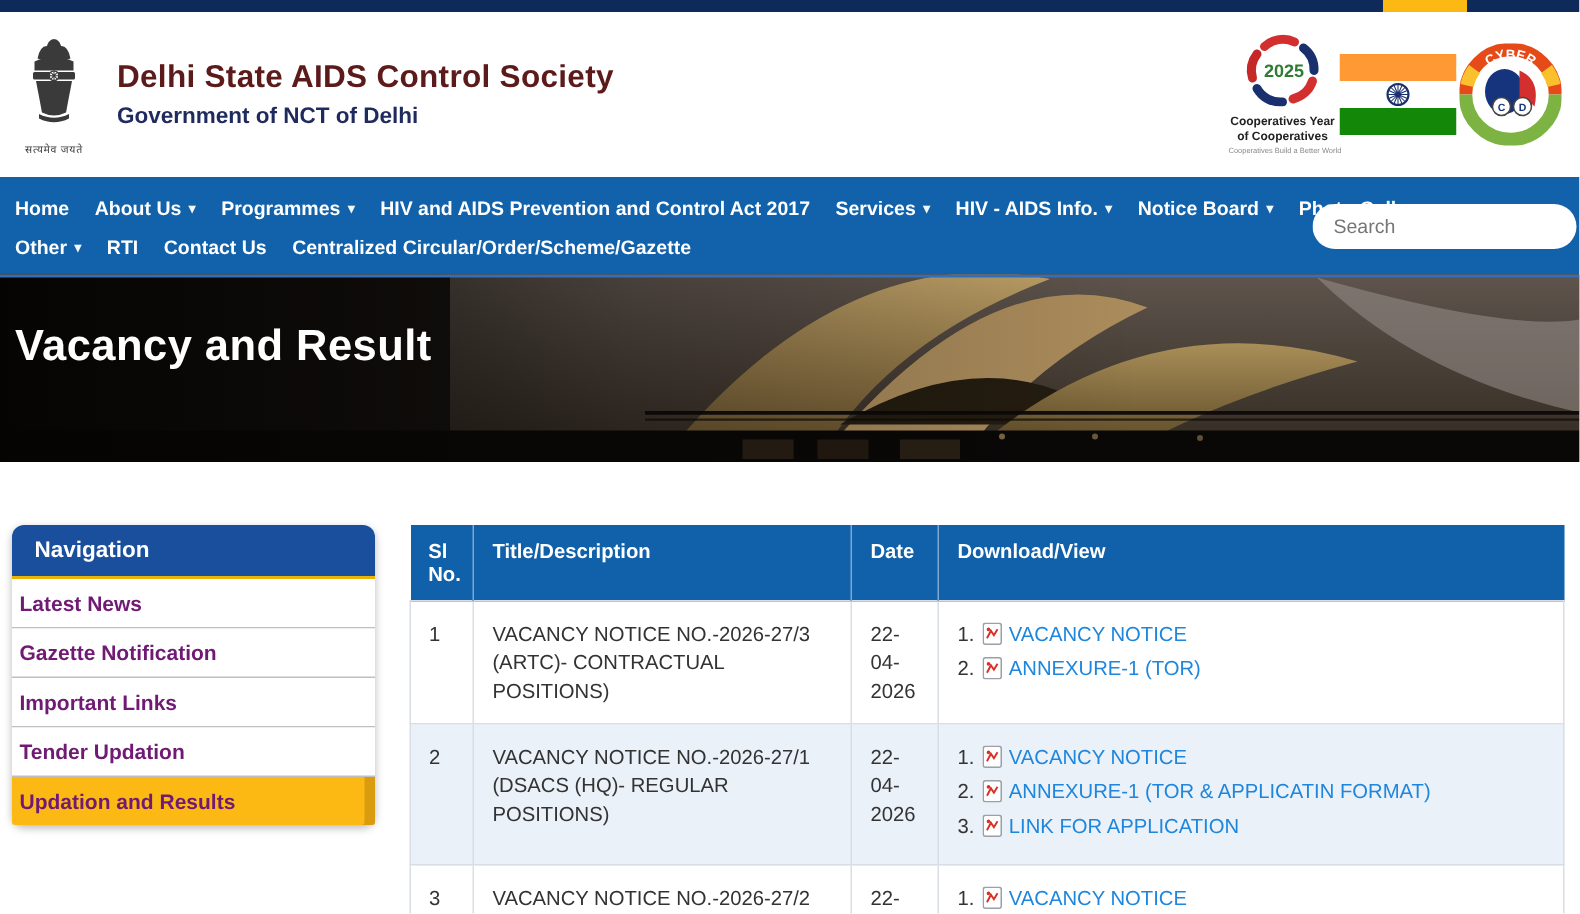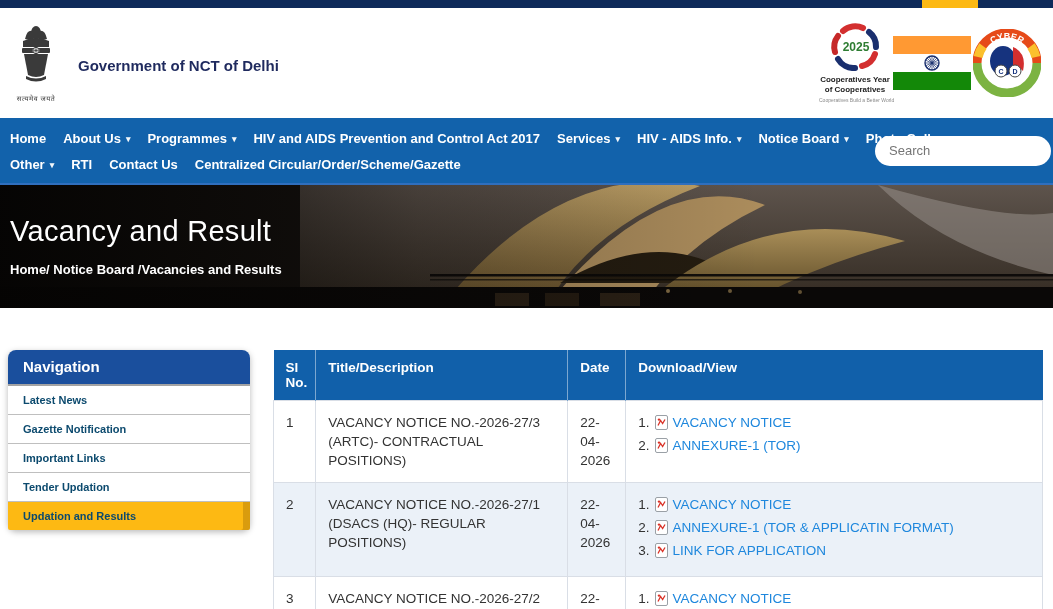--- a/index.html
+++ b/index.html
@@ -29,31 +29,31 @@
   .nav-link { color:#fff; font-size:13px; font-weight:bold; text-decoration:none; cursor:pointer; }
   .caret { font-size:9px; margin-left:5px; vertical-align:1px; opacity:.95; }
   .search-wrap { position:absolute; right:2px; top:50%; transform:translateY(-50%); }
   .search-pill { width:176px; height:30px; background:#c2410c; border-radius:16px; display:flex; align-items:flex-start; overflow:hidden; }
   .search-input { flex:1; border:0; outline:0; height:100%; padding:0 6px 0 14px; font-size:13px; color:#333;
                   font-family:"Liberation Sans",sans-serif; }
 
   
   .hero { height:125px; position:relative; overflow:hidden; background:#171310; }
   .hero svg.art { position:absolute; inset:0; }
-  .hero-title { position:absolute; left:10px; top:32px; color:#fff; font-size:29px; font-weight:normal; letter-spacing:.3px; }
+  .hero-title { position:absolute; left:10px; top:32px; color:#fff; font-size:29px; font-weight:bold; letter-spacing:.3px; }
   .breadcrumb { position:absolute; left:10px; top:79px; color:#fff; font-size:13px; font-weight:bold; cursor:pointer; }
 
   
   .content { display:flex; align-items:flex-start; gap:23px; padding:0 10px 0 8px; margin-top:42px; }
 
   
   .sidebar { width:242px; min-width:242px; border-radius:8px; box-shadow:0 2px 6px rgba(0,0,0,.28); background:#fff; }
   .sidebar-header { background:#1a4f9d; color:#fff; font-size:15px; font-weight:bold; padding:8px 15px 9px 15px;
-                    border-radius:8px 8px 0 0; border-bottom:2px solid #a3a3a3; }
-  .sidebar-item { padding:8px 15px; font-size:11px; font-weight:bold; color:#0c4a6e;
+                    border-radius:8px 8px 0 0; border-bottom:2px solid #eab308; }
+  .sidebar-item { padding:8px 5px; font-size:14px; font-weight:bold; color:#701a75;
                   border-bottom:1px solid #bfbfbf; cursor:pointer; background:#fff; }
   .sidebar-item:last-child { border-bottom:none; border-radius:0 0 2px 2px; }
   .sidebar-item.active { background:#fdb913; box-shadow:inset -7px 0 0 rgba(173,122,8,.45); }
 
   
   .table-wrap { flex:1; }
   table.vac { width:100%; border-collapse:collapse; font-size:13.5px; }
   table.vac thead th { background:#1160aa; color:#fff; text-align:left; vertical-align:top;
                        padding:10px 8px 10px 12px; font-size:13.5px; font-weight:bold;
                        border-right:1px solid rgba(255,255,255,.45); height:50px; }
@@ -94,20 +94,21 @@
           <circle cx="23" cy="27.5" r="3.4" fill="#fff"></circle>
           <circle cx="23" cy="27.5" r="3.2" fill="none" stroke="#3a3a3a" stroke-width="1"></circle>
           <path d="M23 24.6 V30.4 M20.2 27.5 H25.8 M21 25.4 L25 29.6 M25 25.4 L21 29.6" stroke="#3a3a3a" stroke-width="0.7"></path>
           <path d="M11 31 L35 31 L31 52 Q23 56 15 52 Z"></path>
           <path d="M13 53 Q23 58 33 53 L33 56 Q23 61 13 56 Z"></path>
         </g>
       </svg>
       <div class="emblem-caption">सत्यमेव जयते</div>
     </div>
     <div class="org-titles">
+      <div class="org-name">Delhi State AIDS Control Society</div>
       <div class="org-sub">Government of NCT of Delhi</div>
     </div>
 
     <div class="header-logos">
 
       <div class="coop-logo">
         <svg width="52" height="48" viewBox="0 0 52 48">
           <g fill="none" stroke-linecap="round">
             <path d="M14 8 A18 18 0 0 1 34 5" stroke="#d32f2f" stroke-width="6"></path>
             <path d="M40 9 A18 18 0 0 1 47 24" stroke="#1a2f6e" stroke-width="6"></path>
@@ -219,21 +220,20 @@
       <rect x="495" y="110" width="34" height="13" fill="#2a2015"></rect>
       <rect x="545" y="110" width="34" height="13" fill="#241b11"></rect>
       <rect x="600" y="110" width="40" height="13" fill="#2a2015"></rect>
       <circle cx="668" cy="108" r="2" fill="#c9a86a" opacity="0.6"></circle>
       <circle cx="730" cy="108" r="2" fill="#c9a86a" opacity="0.5"></circle>
       <circle cx="800" cy="109" r="2" fill="#c9a86a" opacity="0.45"></circle>
       <rect width="760" height="125" fill="url(#fadeL)"></rect>
       <rect width="1053" height="2" fill="#2f6fbe"></rect>
     </svg>
     <h1 class="hero-title">Vacancy and Result</h1>
-    <div class="breadcrumb">Home/ Notice Board /Vacancies and Results</div>
   </section>
 
   <div class="content">
 
     <aside class="sidebar">
       <div class="sidebar-header">Navigation</div>
       <div id="sidebar-list">
           <div class="sidebar-item">Latest News</div>
           <div class="sidebar-item">Gazette Notification</div>
           <div class="sidebar-item">Important Links</div>

